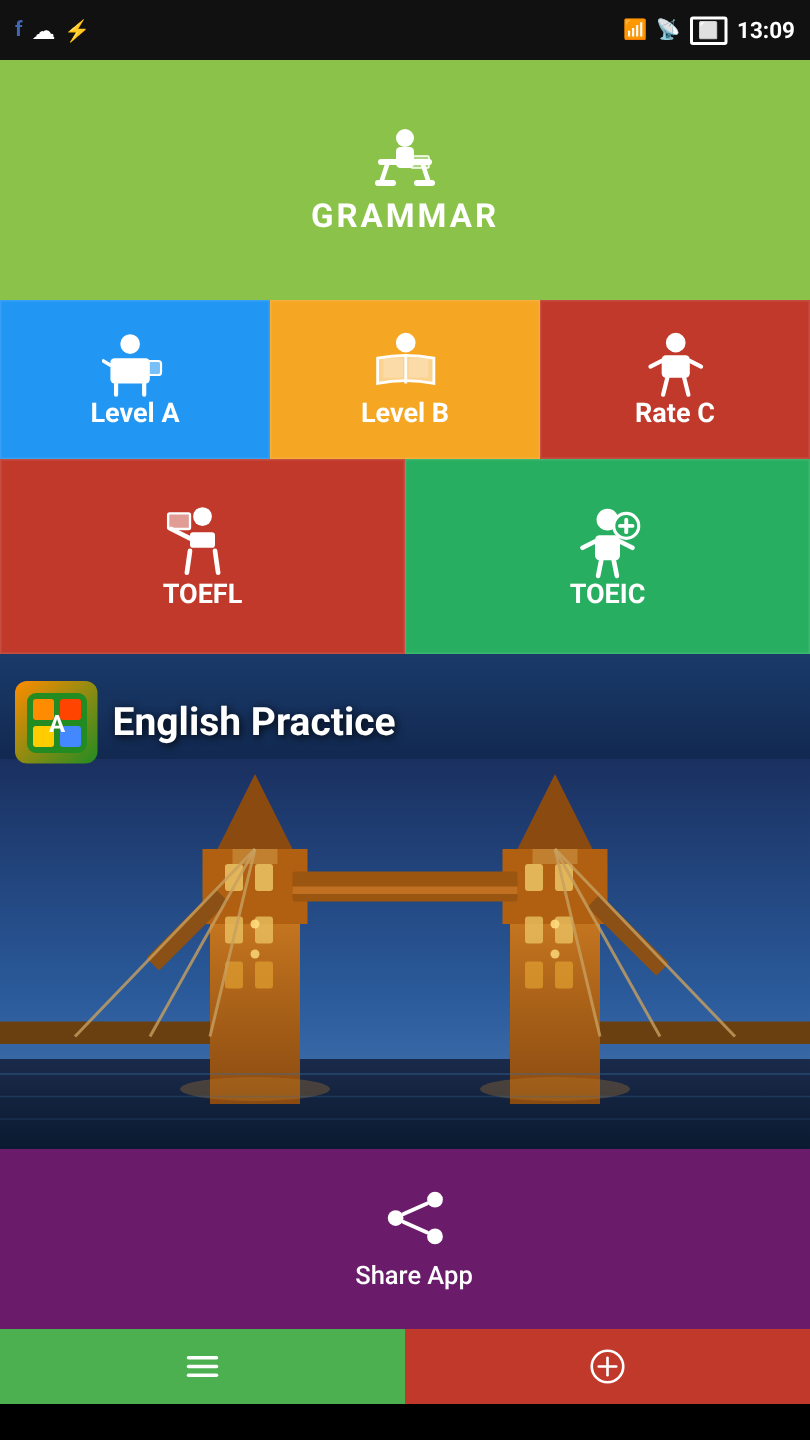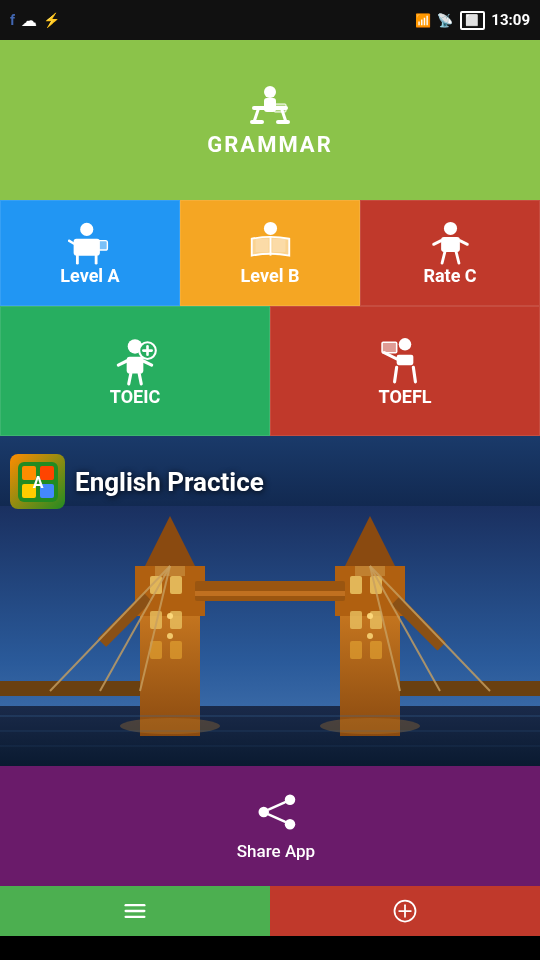--- a/index.html
+++ b/index.html
@@ -241,51 +241,51 @@
       <line x1="34" y1="22" x2="42" y2="26" stroke="white" stroke-width="3" stroke-linecap="round"></line>
       <line x1="18" y1="34" x2="15" y2="46" stroke="white" stroke-width="3" stroke-linecap="round"></line>
       <line x1="30" y1="34" x2="33" y2="46" stroke="white" stroke-width="3" stroke-linecap="round"></line>
     </svg>
     <div class="label">Rate C</div>
   </div>
 </div>
 
 <div id="test-row">
 
+  <div class="test-tile" id="toefl">
+    <svg width="50" height="50" viewBox="0 0 48 48" fill="white">
+
+      <circle cx="24" cy="8" r="6" fill="white"></circle>
+
+      <rect x="16" y="18" width="16" height="10" rx="2" fill="white"></rect>
+
+      <line x1="16" y1="22" x2="4" y2="16" stroke="white" stroke-width="3" stroke-linecap="round"></line>
+
+      <rect x="2" y="6" width="14" height="10" rx="1" fill="rgba(255,255,255,0.5)" stroke="white" stroke-width="1.5"></rect>
+      <line x1="2" y1="16" x2="4" y2="16" stroke="white" stroke-width="1.5"></line>
+      <line x1="16" y1="30" x2="14" y2="44" stroke="white" stroke-width="3" stroke-linecap="round"></line>
+      <line x1="32" y1="30" x2="34" y2="44" stroke="white" stroke-width="3" stroke-linecap="round"></line>
+    </svg>
+    <div class="label">TOEFL</div>
+  </div>
+
   <div class="test-tile" id="toeic">
     <svg width="50" height="50" viewBox="0 0 48 48" fill="white">
       <circle cx="24" cy="10" r="7" fill="white"></circle>
       <rect x="16" y="20" width="16" height="16" rx="3" fill="white"></rect>
       <line x1="16" y1="24" x2="8" y2="28" stroke="white" stroke-width="3" stroke-linecap="round"></line>
       <line x1="32" y1="24" x2="40" y2="28" stroke="white" stroke-width="3" stroke-linecap="round"></line>
       <line x1="20" y1="36" x2="18" y2="46" stroke="white" stroke-width="3" stroke-linecap="round"></line>
       <line x1="28" y1="36" x2="30" y2="46" stroke="white" stroke-width="3" stroke-linecap="round"></line>
 
       <circle cx="36" cy="14" r="8" fill="#27ae60" stroke="white" stroke-width="2"></circle>
       <line x1="36" y1="10" x2="36" y2="18" stroke="white" stroke-width="2.5" stroke-linecap="round"></line>
       <line x1="32" y1="14" x2="40" y2="14" stroke="white" stroke-width="2.5" stroke-linecap="round"></line>
     </svg>
     <div class="label">TOEIC</div>
-  </div>
-
-  <div class="test-tile" id="toefl">
-    <svg width="50" height="50" viewBox="0 0 48 48" fill="white">
-
-      <circle cx="24" cy="8" r="6" fill="white"></circle>
-
-      <rect x="16" y="18" width="16" height="10" rx="2" fill="white"></rect>
-
-      <line x1="16" y1="22" x2="4" y2="16" stroke="white" stroke-width="3" stroke-linecap="round"></line>
-
-      <rect x="2" y="6" width="14" height="10" rx="1" fill="rgba(255,255,255,0.5)" stroke="white" stroke-width="1.5"></rect>
-      <line x1="2" y1="16" x2="4" y2="16" stroke="white" stroke-width="1.5"></line>
-      <line x1="16" y1="30" x2="14" y2="44" stroke="white" stroke-width="3" stroke-linecap="round"></line>
-      <line x1="32" y1="30" x2="34" y2="44" stroke="white" stroke-width="3" stroke-linecap="round"></line>
-    </svg>
-    <div class="label">TOEFL</div>
   </div>
 </div>
 
 <div id="banner">
 
   <div id="banner-bg">
 
     <svg id="bridge-svg" viewBox="0 0 540 260" xmlns="http://www.w3.org/2000/svg">
 
       <defs>

